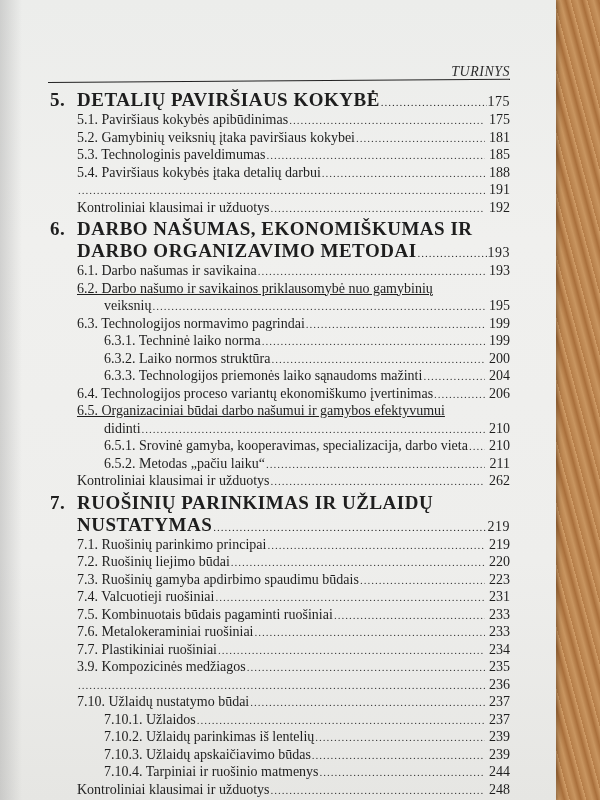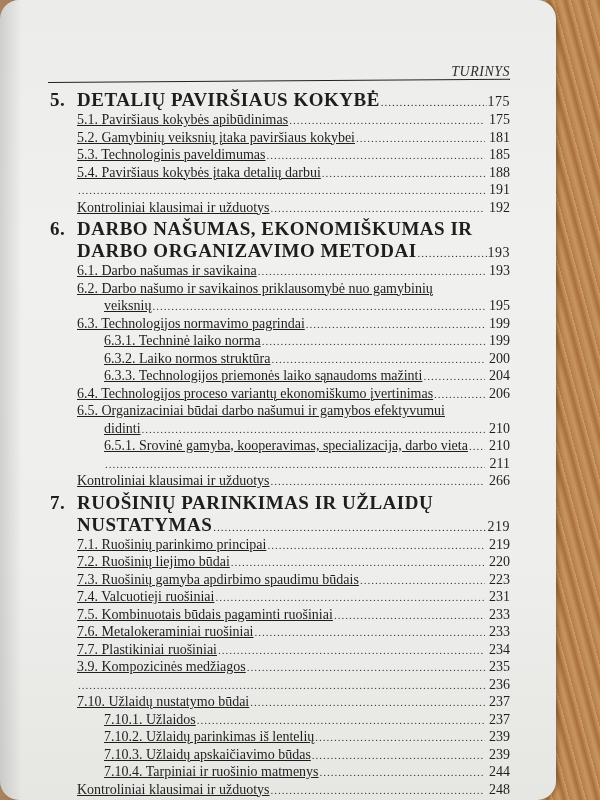--- a/index.html
+++ b/index.html
@@ -3,29 +3,29 @@
 <meta charset="utf-8">
 <style>
   html,body{margin:0;padding:0;}
   body{width:600px;height:800px;overflow:hidden;position:relative;
        background:linear-gradient(90deg,#b07a45 0%,#c99360 40%,#a86f3c 70%,#c48e58 100%);
        font-family:"Liberation Serif","DejaVu Serif",serif;}
   .wood{position:absolute;right:0;top:0;width:80px;height:800px;
         background:repeating-linear-gradient(75deg,#b57d48 0px,#c89560 6px,#a96f3b 11px,#d09d68 16px);}
   .page{position:absolute;left:0;top:0;width:556px;height:800px;
         background:linear-gradient(180deg,#ecedeb 0%,#f0f0ee 30%,#eeeeec 70%,#e6e6e3 100%);
-        box-shadow:2px 0 4px rgba(0,0,0,0.25);border-radius:19px;}
+        box-shadow:2px 0 4px rgba(0,0,0,0.25);}
   .page-shadow-left{position:absolute;left:0;top:0;width:22px;height:800px;
         background:linear-gradient(90deg,rgba(150,150,150,0.35),rgba(150,150,150,0));}
   .header{position:absolute;left:48px;top:64px;width:462px;height:20px;}
   .header-title{position:absolute;right:0;top:0;font-style:italic;font-size:14px;color:#2d2d2d;letter-spacing:0.5px;}
   .header-rule{position:absolute;left:0;top:18px;width:462px;height:0;border-top:1.6px solid #222;transform:rotate(-0.4deg);transform-origin:left;}
   .toc{position:absolute;left:50px;top:89px;width:460px;color:#1e1e1e;}
   .row{display:flex;align-items:baseline;white-space:nowrap;height:17.5px;line-height:17.5px;font-size:14px;}
-  .row .label{flex:0 0 auto;text-decoration:underline;}
+  .row .label{flex:0 0 auto;}
   .row .dots{flex:1 1 auto;overflow:hidden;margin:0 1px;color:#333;letter-spacing:1px;font-size:11px;}
   .row .dots::after{content:"........................................................................................................................................................";}
   .row .page-no{flex:0 0 auto;text-align:right;min-width:24px;}
   .row.lvl1{padding-left:27px;}
   .row.lvl2{padding-left:54px;}
   .chap{font-weight:bold;font-size:19px;height:22px;line-height:22px;letter-spacing:0.5px;}
   .chap .num{display:inline-block;width:27px;}
   .chap-line{display:flex;align-items:baseline;white-space:nowrap;font-weight:bold;font-size:19px;height:22px;line-height:22px;letter-spacing:0.5px;}
   .chap-line .label{flex:0 0 auto;}
   .chap-line .dots{flex:1 1 auto;overflow:hidden;margin:0 1px;font-weight:normal;font-size:11px;letter-spacing:1px;}
@@ -131,27 +131,28 @@
         <span class="label">didinti</span>
         <span class="dots"></span>
         <span class="page-no">210</span>
       </div>
     <div class="row lvl2">
         <span class="label">6.5.1. Srovinė gamyba, kooperavimas, specializacija, darbo vieta</span>
         <span class="dots"></span>
         <span class="page-no">210</span>
       </div>
     <div class="row lvl2">
+        <span class="label">6.5.2. Metodas „pačiu laiku“</span>
         <span class="dots"></span>
         <span class="page-no">211</span>
       </div>
     <div class="row lvl1">
         <span class="label">Kontroliniai klausimai ir užduotys</span>
         <span class="dots"></span>
-        <span class="page-no">266</span>
+        <span class="page-no">262</span>
       </div>
 
     <div class="chap" style="margin-top:2px;">
       <span class="num">7.</span><span>RUOŠINIŲ PARINKIMAS IR UŽLAIDŲ</span>
     </div>
     <div class="chap-line" style="padding-left:27px;">
       <span class="label">NUSTATYMAS</span>
       <span class="dots"></span>
       <span class="page-no">219</span>
     </div>

